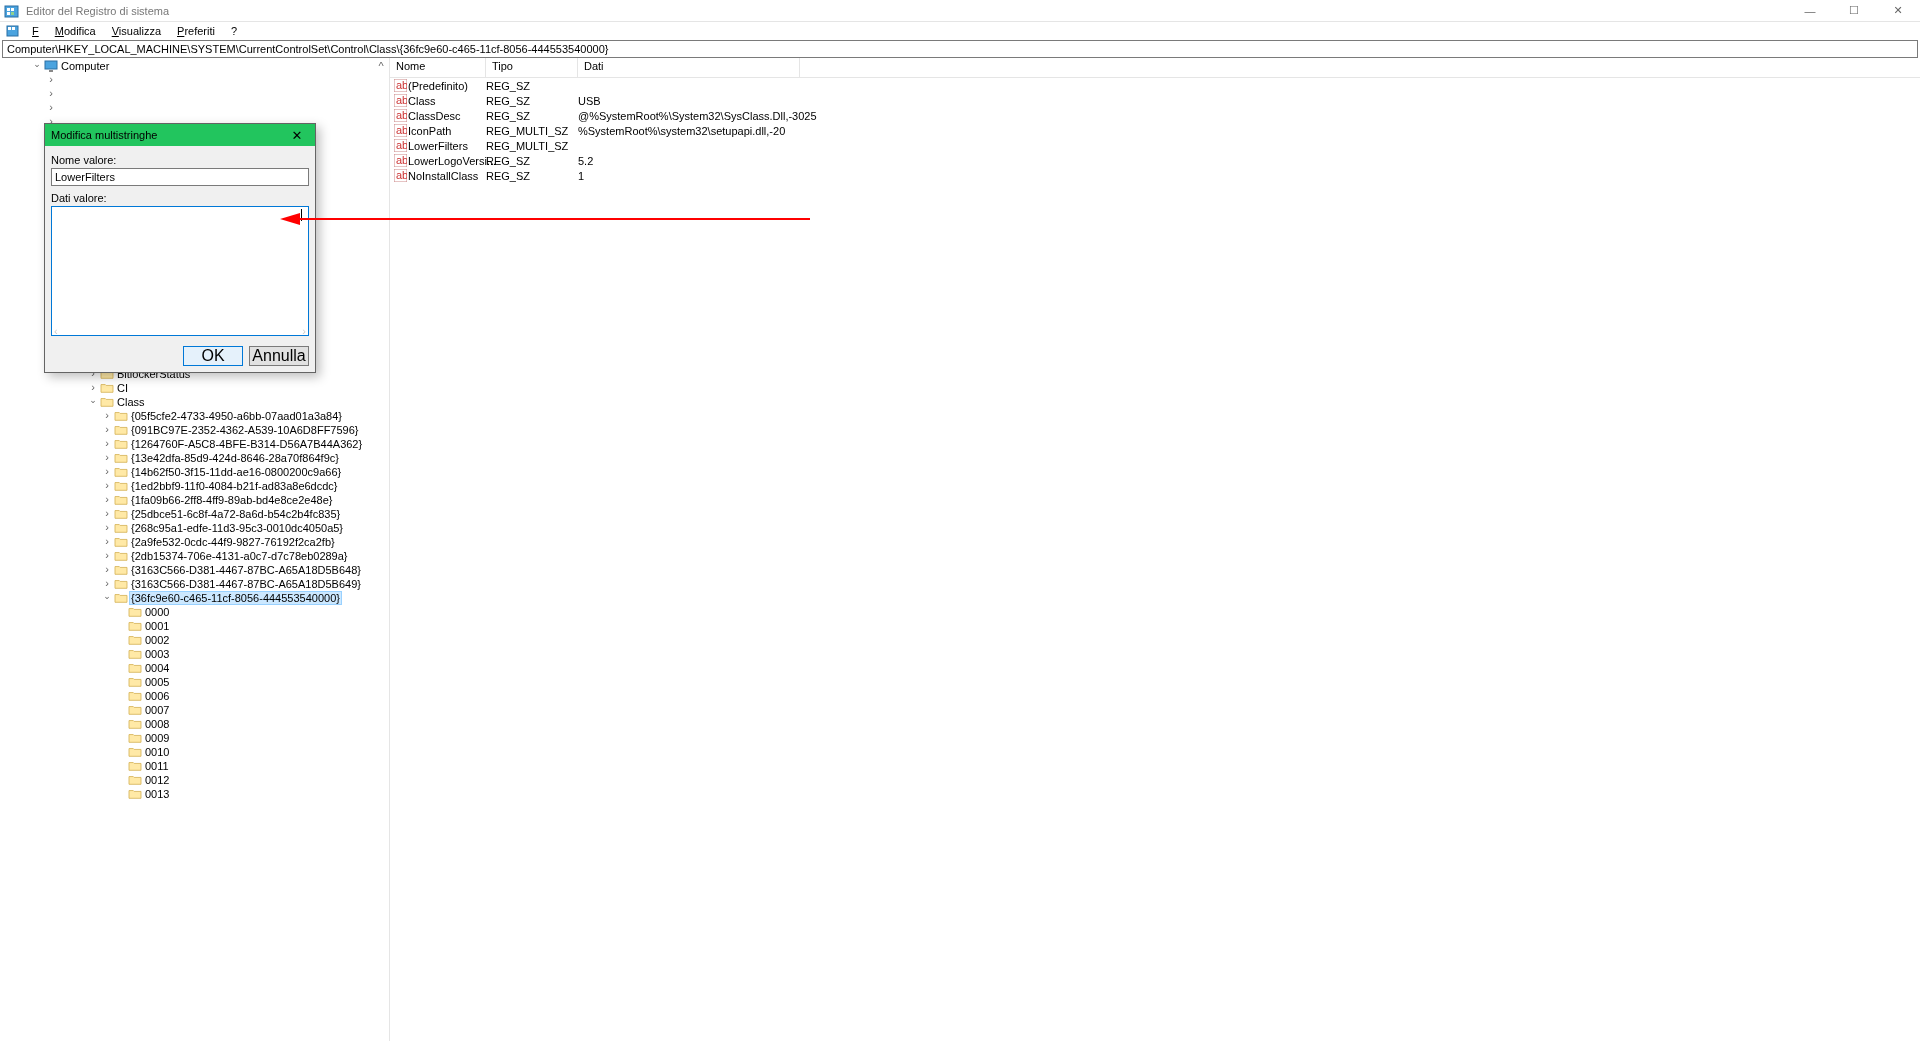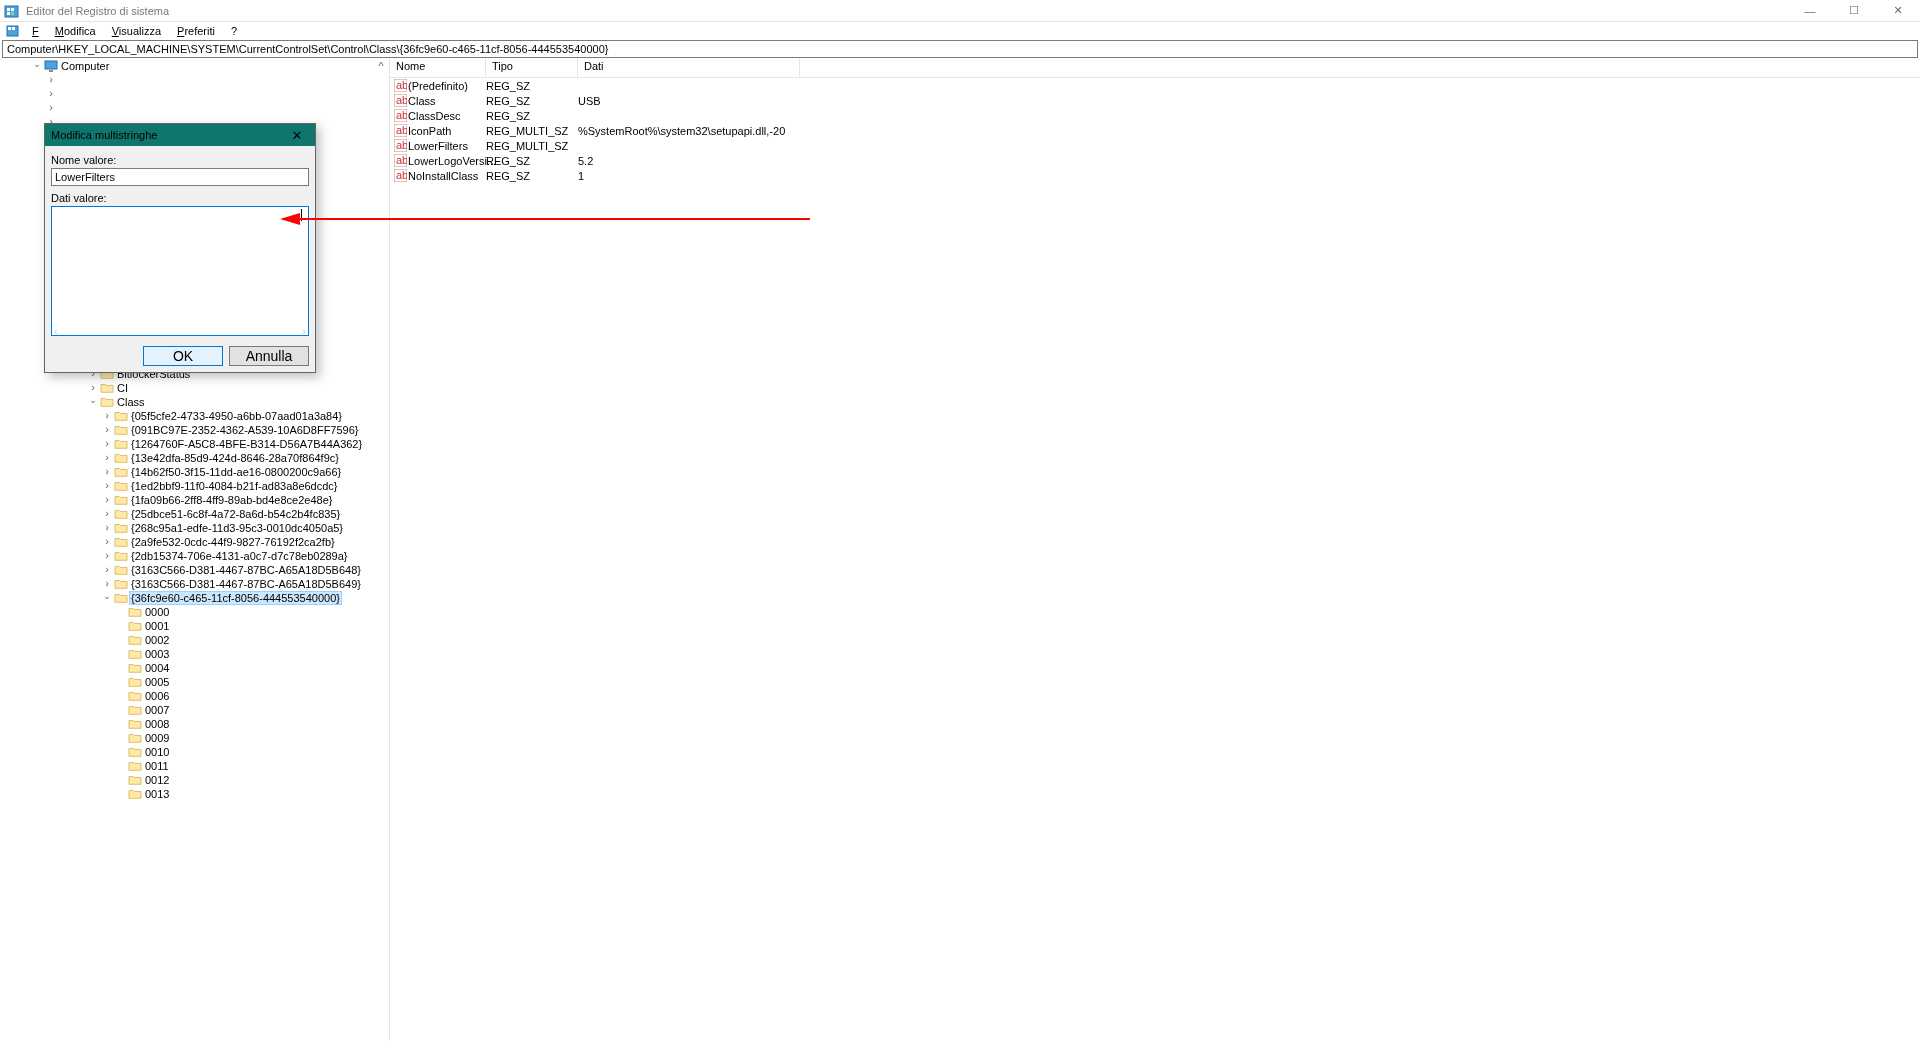--- a/index.html
+++ b/index.html
@@ -46,30 +46,30 @@
 .tree .tw.closed::before { content:"›"; font-size:11px; position:relative; top:-1px;}
 .tree .fi { width:14px; height:14px; display:inline-flex; align-items:center; justify-content:center; margin-right:2px;}
 .tree .lbl { padding:0 1px; }
 .tree .row.sel .lbl { background:#cce8ff; outline:1px solid #99d1ff; }
 
 
 .folder-svg { width:14px; height:12px; }
 
 
 .dialog { position: absolute; left: 44px; top: 65px; width: 272px; background:#f0f0f0; border:1px solid #646464; box-shadow: 4px 4px 10px rgba(0,0,0,0.25); z-index:20;}
-.dialog .dlg-title { height:22px; background:#0f766e; display:flex; align-items:center; padding:0 6px;}
+.dialog .dlg-title { height:22px; background:#22c55e; display:flex; align-items:center; padding:0 6px;}
 .dialog .dlg-title .close { margin-left:auto; width:24px; text-align:center; font-size:13px;}
 .dialog .dlg-body { padding: 8px 6px 4px 6px; }
 .dialog .lblrow { margin-bottom:2px;}
 .dialog input.valname { width:100%; height:18px; border:1px solid #7a7a7a; padding:1px 3px; font-size:11px; background:#fff;}
 .dialog .multi { width:100%; height:130px; border:1px solid #0078d7; background:#fff; margin-top:2px; position:relative;}
 .dialog .multi .caret { position:absolute; right:6px; top:2px; width:1px; height:12px; background:#000;}
 .dialog .multi .sbar { position:absolute; bottom:0; left:2px; right:2px; height:10px; display:flex; justify-content:space-between; color:#ccc; font-size:9px;}
 .dialog .btns { display:flex; justify-content:flex-end; gap:6px; padding:6px;}
-.dialog button { width:80px; height:20px; border:1px solid #7a7a7a; background:#e1e1e1; font-size:14px;}
+.dialog button { width:60px; height:20px; border:1px solid #7a7a7a; background:#e1e1e1; font-size:16px;}
 .dialog button.default { border:1px solid #0078d7; background:#e5f1fb;}
 
 
 .arrow-anno { position:absolute; left:280px; top:153px; z-index:30; pointer-events:none;}
 
 
 
 </style>
 </head>
 <body>
@@ -716,20 +716,21 @@
           <span class="c2">REG_SZ</span>
           <span class="c3">USB</span>
         </div>
         <div class="list-row">
           <span class="ic"><svg width="13" height="13">
               <rect x="0" y="0" width="13" height="13" fill="#fff" stroke="#c88"></rect>
               <text x="2" y="10" font-size="8" fill="#c33">ab</text>
             </svg></span>
           <span class="c1">ClassDesc</span>
           <span class="c2">REG_SZ</span>
+          <span class="c3">@%SystemRoot%\System32\SysClass.Dll,-3025</span>
         </div>
         <div class="list-row">
           <span class="ic"><svg width="13" height="13">
               <rect x="0" y="0" width="13" height="13" fill="#fff" stroke="#c88"></rect>
               <text x="2" y="10" font-size="8" fill="#c33">ab</text>
             </svg></span>
           <span class="c1">IconPath</span>
           <span class="c2">REG_MULTI_SZ</span>
           <span class="c3">%SystemRoot%\system32\setupapi.dll,-20</span>
         </div>

